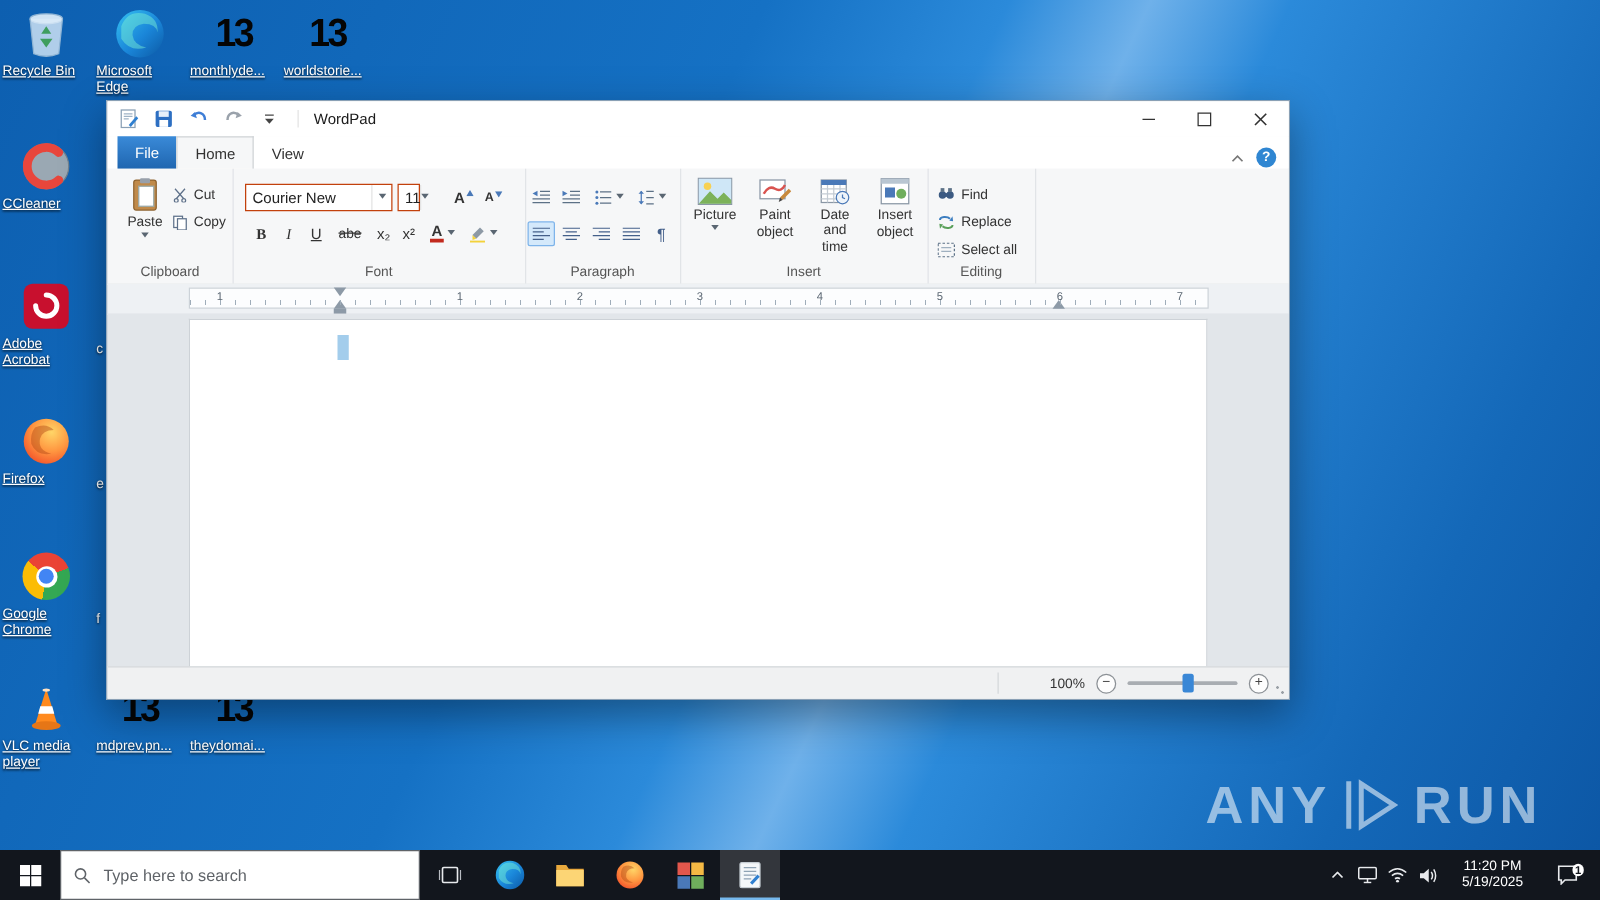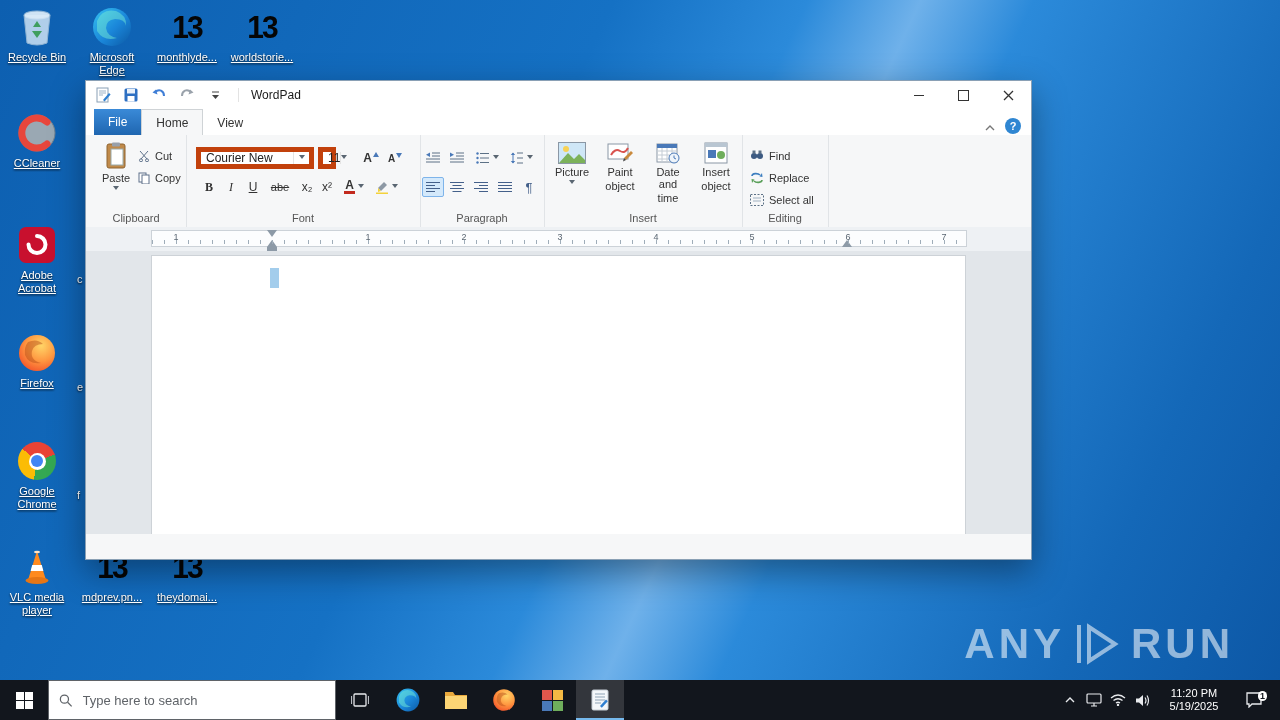--- a/index.html
+++ b/index.html
@@ -1,20 +1,20 @@
 <!DOCTYPE html>
 <html><head>
 <meta charset="utf-8">
 <style>
   html,body{margin:0;padding:0;background:#222;}
   .screen{position:relative;width:1280px;height:720px;overflow:hidden;
     font-family:"Liberation Sans",sans-serif;
     background:linear-gradient(115deg,#0d5fb0 0%,#1571c4 38%,#2b8ada 50%,#6fb1ea 57%,#2b8ada 64%,#1468b8 85%,#0c56a4 100%);}
   
-  .dicon{position:absolute;width:70px;text-align:center;z-index:1;cursor:default;}
+  .dicon{position:absolute;width:70px;text-align:left;z-index:1;cursor:default;}
   .dicon-img{width:42px;height:42px;margin:0 auto 3px;display:flex;align-items:center;justify-content:center;}
   .dicon-label{font-size:11px;line-height:13px;color:#fff;text-shadow:0 1px 2px rgba(0,0,0,.9);}
   .dicon-label span{display:block;text-decoration:underline;}
   .i13{font-weight:bold;font-size:30px;color:#050505;letter-spacing:-2px;transform:scaleY(1.05);}
   .dfrag{position:absolute;font-size:11px;color:#fff;text-shadow:0 1px 2px rgba(0,0,0,.9);z-index:1;}
   
   .wm{position:absolute;right:46px;bottom:52px;display:flex;align-items:center;gap:10px;z-index:2;
       color:rgba(255,255,255,.55);font-weight:bold;font-size:42px;letter-spacing:4px;}
   
   .win{position:absolute;left:85px;top:80px;width:945px;height:478px;background:#f6f7f8;
@@ -33,21 +33,21 @@
   .tab-file{background:linear-gradient(#3a8ad8,#1f66b0);color:#fff;height:26px;}
   .tab-home{background:#f6f7f8;border:1px solid #cfd3d6;border-bottom:none;}
   .tabs-right{margin-left:auto;display:flex;align-items:center;gap:10px;padding-right:10px;}
   .help{width:16px;height:16px;border-radius:50%;background:#2f86d2;color:#fff;font-size:11px;font-weight:bold;display:flex;align-items:center;justify-content:center;}
   
   .ribbon{position:absolute;left:0;top:54px;right:0;height:92px;background:#f6f7f8;border-bottom:1px solid #d9dcdf;}
   .rg{position:absolute;top:0;bottom:0;border-right:1px solid #e1e4e7;}
   .rg-label{position:absolute;bottom:3px;left:0;right:0;text-align:center;font-size:11px;color:#555;}
   .rctl{position:absolute;display:flex;align-items:center;justify-content:center;font-size:12px;color:#333;box-sizing:border-box;}
   .car{width:0;height:0;border:3px solid transparent;border-top:4px solid #5a6672;}
-  .combo{position:absolute;background:#fff;border:5px solid #c2410c;font-size:12px;color:#222;display:flex;align-items:center;padding-left:5px;box-sizing:border-box;}
+  .combo{position:absolute;background:#fff;border:1px solid #c2410c;font-size:12px;color:#222;display:flex;align-items:center;padding-left:5px;box-sizing:border-box;}
   .combo .cw{margin-left:auto;width:15px;align-self:stretch;border-left:1px solid #e4e4e4;display:flex;align-items:center;justify-content:center;}
   .bigbtn{position:absolute;display:flex;flex-direction:column;align-items:center;font-size:11px;color:#333;box-sizing:border-box;padding-top:3px;gap:2px;}
   .bigbtn .lbl{line-height:12px;text-align:center;}
   .sel{border:1px solid #7eb4ea;background:rgba(170,215,255,.45);border-radius:2px;}
   .fc-a{font-weight:bold;font-size:12px;line-height:11px;border-bottom:3px solid #c22a1e;padding:0 1px;}
   .erow{position:absolute;display:flex;align-items:center;gap:5px;font-size:11px;color:#333;}
   
   .ruler{position:absolute;left:0;top:146px;right:0;height:24px;background:#eef1f4;border-bottom:1px solid #d9dcdf;}
   .rband{position:absolute;left:65px;width:816px;top:3px;height:17px;background:#fcfdfe;border:1px solid #ccd2d8;box-sizing:border-box;}
   .rband::after{content:"";position:absolute;left:0;right:0;bottom:2px;height:4px;
@@ -557,20 +557,36 @@
         <span class="mk-u" style="left:690px"></span>
       </div>
     </div>
 
     <div class="docarea">
       <div class="page">
         <div class="tcaret"></div>
       </div>
     </div>
 
+    <div class="statusbar">
+      <div class="ssep"></div>
+      <div class="zoom">
+        <span class="zlabel">100%</span>
+        <span class="zbtn">
+            <span>−</span>
+          </span>
+        <span class="ztrack">
+            <span class="zthumb"></span>
+          </span>
+        <span class="zbtn">
+            <span>+</span>
+          </span>
+      </div>
+      <div class="grip"></div>
+    </div>
   </div>
 
   <div class="taskbar">
     <div class="tb-btn">
       <span class="winlogo">
           <div></div>
           <div></div>
           <div></div>
           <div></div>
         </span>

